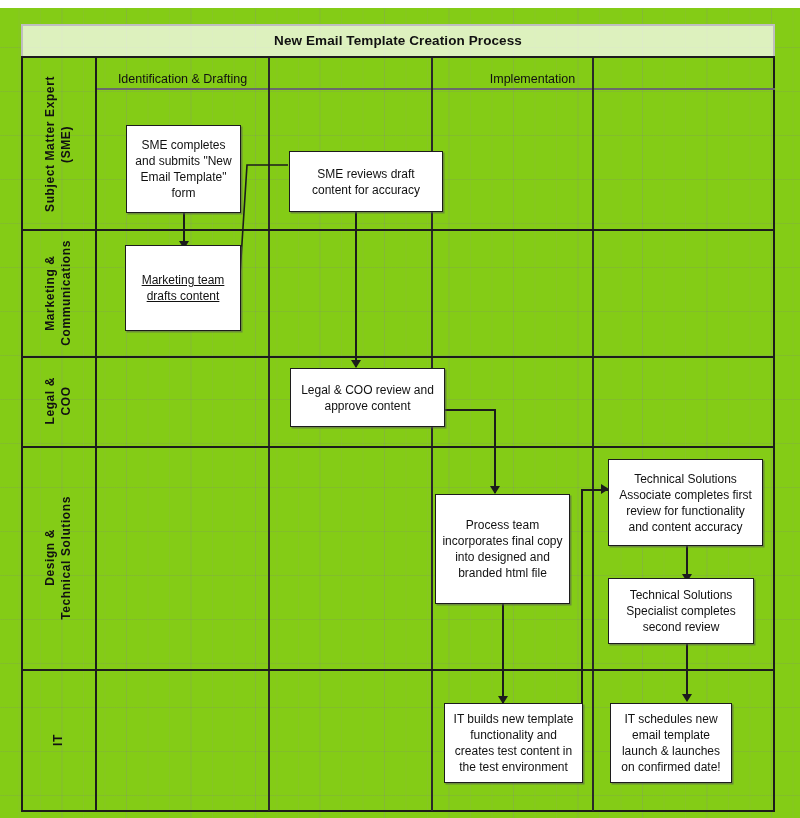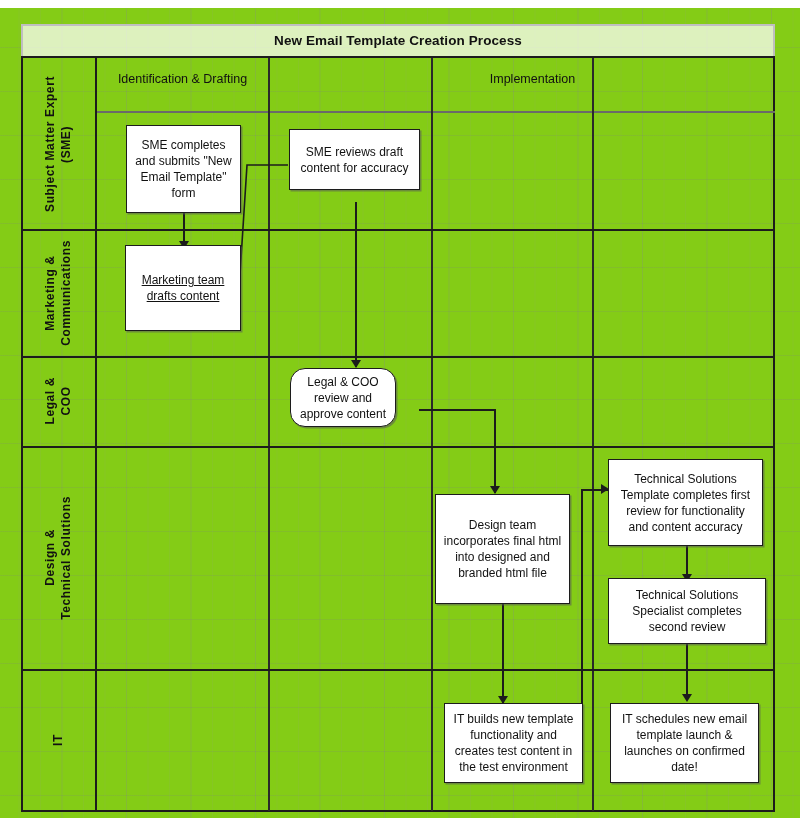--- a/index.html
+++ b/index.html
@@ -49,21 +49,21 @@
     display:flex;align-items:center;justify-content:center;
     background:rgba(255,255,255,.72);
   }
   .title-bar span{
     font-size:13.5px;font-weight:bold;color:#111;letter-spacing:.1px;
   }
 
   
   .phase-row{
     position:absolute;
-    left:97px;top:50px;width:678px;height:55px;
+    left:97px;top:50px;width:678px;height:32px;
     box-sizing:border-box;
     border-bottom:2px solid #6a6a6a;
   }
   .phase{
     position:absolute;top:0;height:43px;
     display:flex;align-items:center;justify-content:center;
     text-align:center;
     font-size:12.5px;color:#111;
     line-height:15px;
     box-sizing:border-box;
@@ -202,29 +202,29 @@
   <div class="arrow-r" style="left:601px;top:476px;"></div>
 
   <div class="conn v" style="left:686px;top:538px;height:32px;"></div>
   <div class="arrow-d" style="left:682px;top:566px;"></div>
 
   <div class="conn v" style="left:686px;top:636px;height:56px;"></div>
   <div class="arrow-d" style="left:682px;top:686px;"></div>
 
   <div class="box" style="left:126px;top:117px;width:115px;height:88px;">SME completes and submits "New Email Template" form</div>
 
-  <div class="box" style="left:289px;top:121px;width:131px;height:61px;">SME reviews draft content for accuracy</div>
+  <div class="box" style="left:289px;top:143px;width:154px;height:61px;">SME reviews draft content for accuracy</div>
 
   <div class="box" style="left:125px;top:237px;width:116px;height:86px;text-decoration:underline;">Marketing team drafts content</div>
 
-  <div class="box" style="left:290px;top:360px;width:106px;height:59px;border-radius:15px;">Legal &amp; COO review and approve content</div>
-
-  <div class="box" style="left:435px;top:486px;width:135px;height:110px;">Design team incorporates final html into designed and branded html file</div>
-
-  <div class="box" style="left:608px;top:451px;width:155px;height:87px;">Technical Solutions Template completes first review for functionality and content accuracy</div>
-
-  <div class="box" style="left:608px;top:570px;width:158px;height:66px;">Technical Solutions Specialist completes second review</div>
+  <div class="box" style="left:290px;top:360px;width:155px;height:59px;">Legal &amp; COO review and approve content</div>
+
+  <div class="box" style="left:435px;top:486px;width:135px;height:110px;">Process team incorporates final copy into designed and branded html file</div>
+
+  <div class="box" style="left:608px;top:451px;width:155px;height:87px;">Technical Solutions Associate completes first review for functionality and content accuracy</div>
+
+  <div class="box" style="left:608px;top:570px;width:146px;height:66px;">Technical Solutions Specialist completes second review</div>
 
   <div class="box" style="left:444px;top:695px;width:139px;height:80px;">IT builds new template functionality and creates test content in the test environment</div>
 
-  <div class="box" style="left:610px;top:695px;width:149px;height:80px;">IT schedules new email template launch &amp; launches on confirmed date!</div>
+  <div class="box" style="left:610px;top:695px;width:122px;height:80px;">IT schedules new email template launch &amp; launches on confirmed date!</div>
 
 </div>
 
 </body></html>

